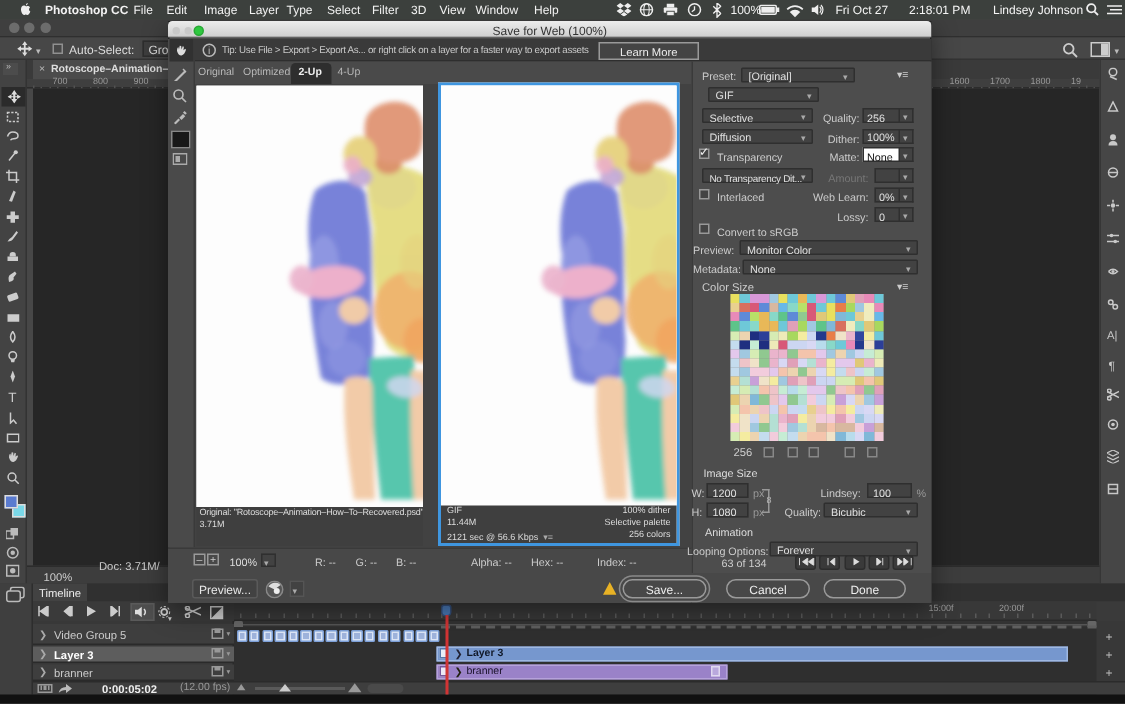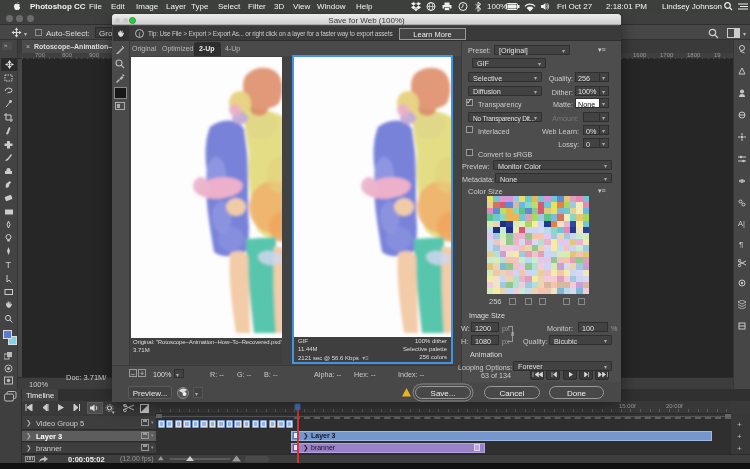--- a/index.html
+++ b/index.html
@@ -1172,21 +1172,21 @@
 <div style="position:absolute;z-index:12;left:509px;top:298px;width:7px;height:7px;border:1px solid #888;background:#4d4d4d;"></div>
 <div style="position:absolute;z-index:12;left:525px;top:298px;width:7px;height:7px;border:1px solid #888;background:#4d4d4d;"></div>
 <div style="position:absolute;z-index:12;left:539px;top:298px;width:7px;height:7px;border:1px solid #888;background:#4d4d4d;"></div>
 <div style="position:absolute;z-index:12;left:563px;top:298px;width:7px;height:7px;border:1px solid #888;background:#4d4d4d;"></div>
 <div style="position:absolute;z-index:12;left:578px;top:298px;width:7px;height:7px;border:1px solid #888;background:#4d4d4d;"></div>
 <div style="position:absolute;z-index:13;left:469px;top:311px;font-size:7.2px;color:#ddd;white-space:nowrap;">Image Size</div>
 <div style="position:absolute;z-index:13;left:461px;top:324px;font-size:7.2px;color:#ccc;white-space:nowrap;">W:</div>
 <div style="position:absolute;z-index:12;left:471px;top:322px;width:28px;height:10px;background:#424242;border:1px solid #2f2f2f;"></div>
 <div style="position:absolute;z-index:13;left:475px;top:324px;font-size:7.2px;color:#e0e0e0;white-space:nowrap;">1200</div>
 <div style="position:absolute;z-index:13;left:502px;top:324px;font-size:7.2px;color:#999;white-space:nowrap;">px</div>
-<div style="position:absolute;z-index:13;left:547px;top:324px;font-size:7.2px;color:#ccc;white-space:nowrap;">Monitor:</div>
+<div style="position:absolute;z-index:13;left:547px;top:324px;font-size:7.2px;color:#ccc;white-space:nowrap;">Lindsey:</div>
 <div style="position:absolute;z-index:12;left:578px;top:322px;width:30px;height:10px;background:#424242;border:1px solid #2f2f2f;"></div>
 <div style="position:absolute;z-index:13;left:582px;top:324px;font-size:7.2px;color:#e0e0e0;white-space:nowrap;">100</div>
 <div style="position:absolute;z-index:13;left:611px;top:324px;font-size:7.2px;color:#999;white-space:nowrap;">%</div>
 <div style="position:absolute;z-index:13;left:461px;top:337px;font-size:7.2px;color:#ccc;white-space:nowrap;">H:</div>
 <div style="position:absolute;z-index:12;left:471px;top:335px;width:28px;height:10px;background:#424242;border:1px solid #2f2f2f;"></div>
 <div style="position:absolute;z-index:13;left:475px;top:337px;font-size:7.2px;color:#e0e0e0;white-space:nowrap;">1080</div>
 <div style="position:absolute;z-index:13;left:502px;top:337px;font-size:7.2px;color:#999;white-space:nowrap;">px</div>
 <div style="position:absolute;z-index:12;left:508px;top:326px;width:5px;height:16px;border-right:1px solid #999;border-top:1px solid #999;border-bottom:1px solid #999;"></div>
 <div style="position:absolute;z-index:13;left:511px;top:331px;font-size:6px;color:#bbb;">8</div>
 <div style="position:absolute;z-index:13;left:523px;top:337px;font-size:7.2px;color:#ccc;white-space:nowrap;">Quality:</div>

